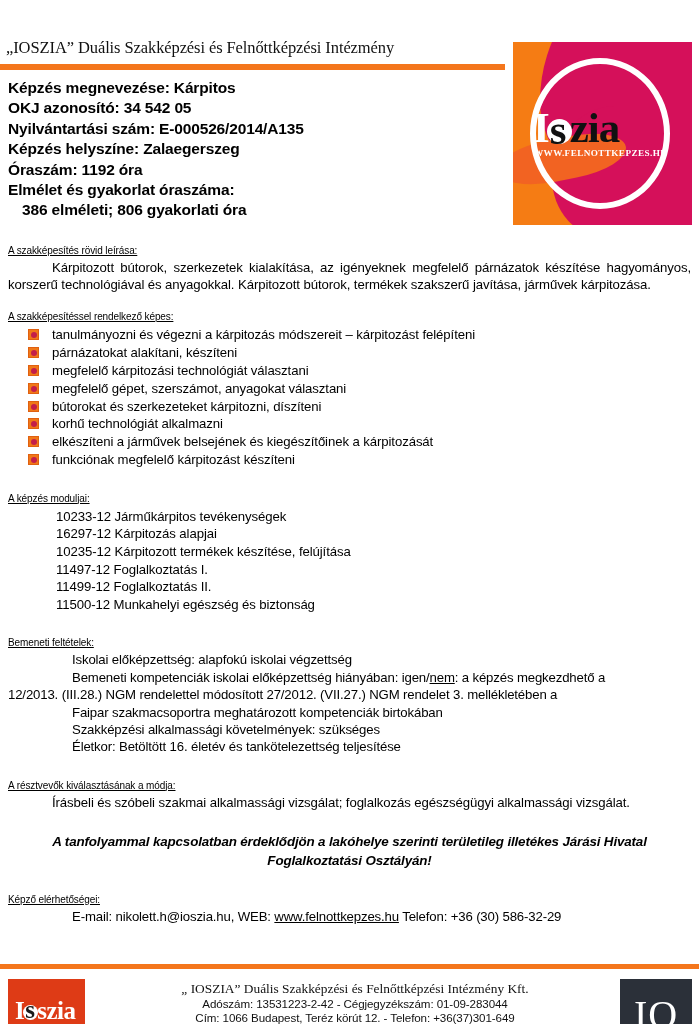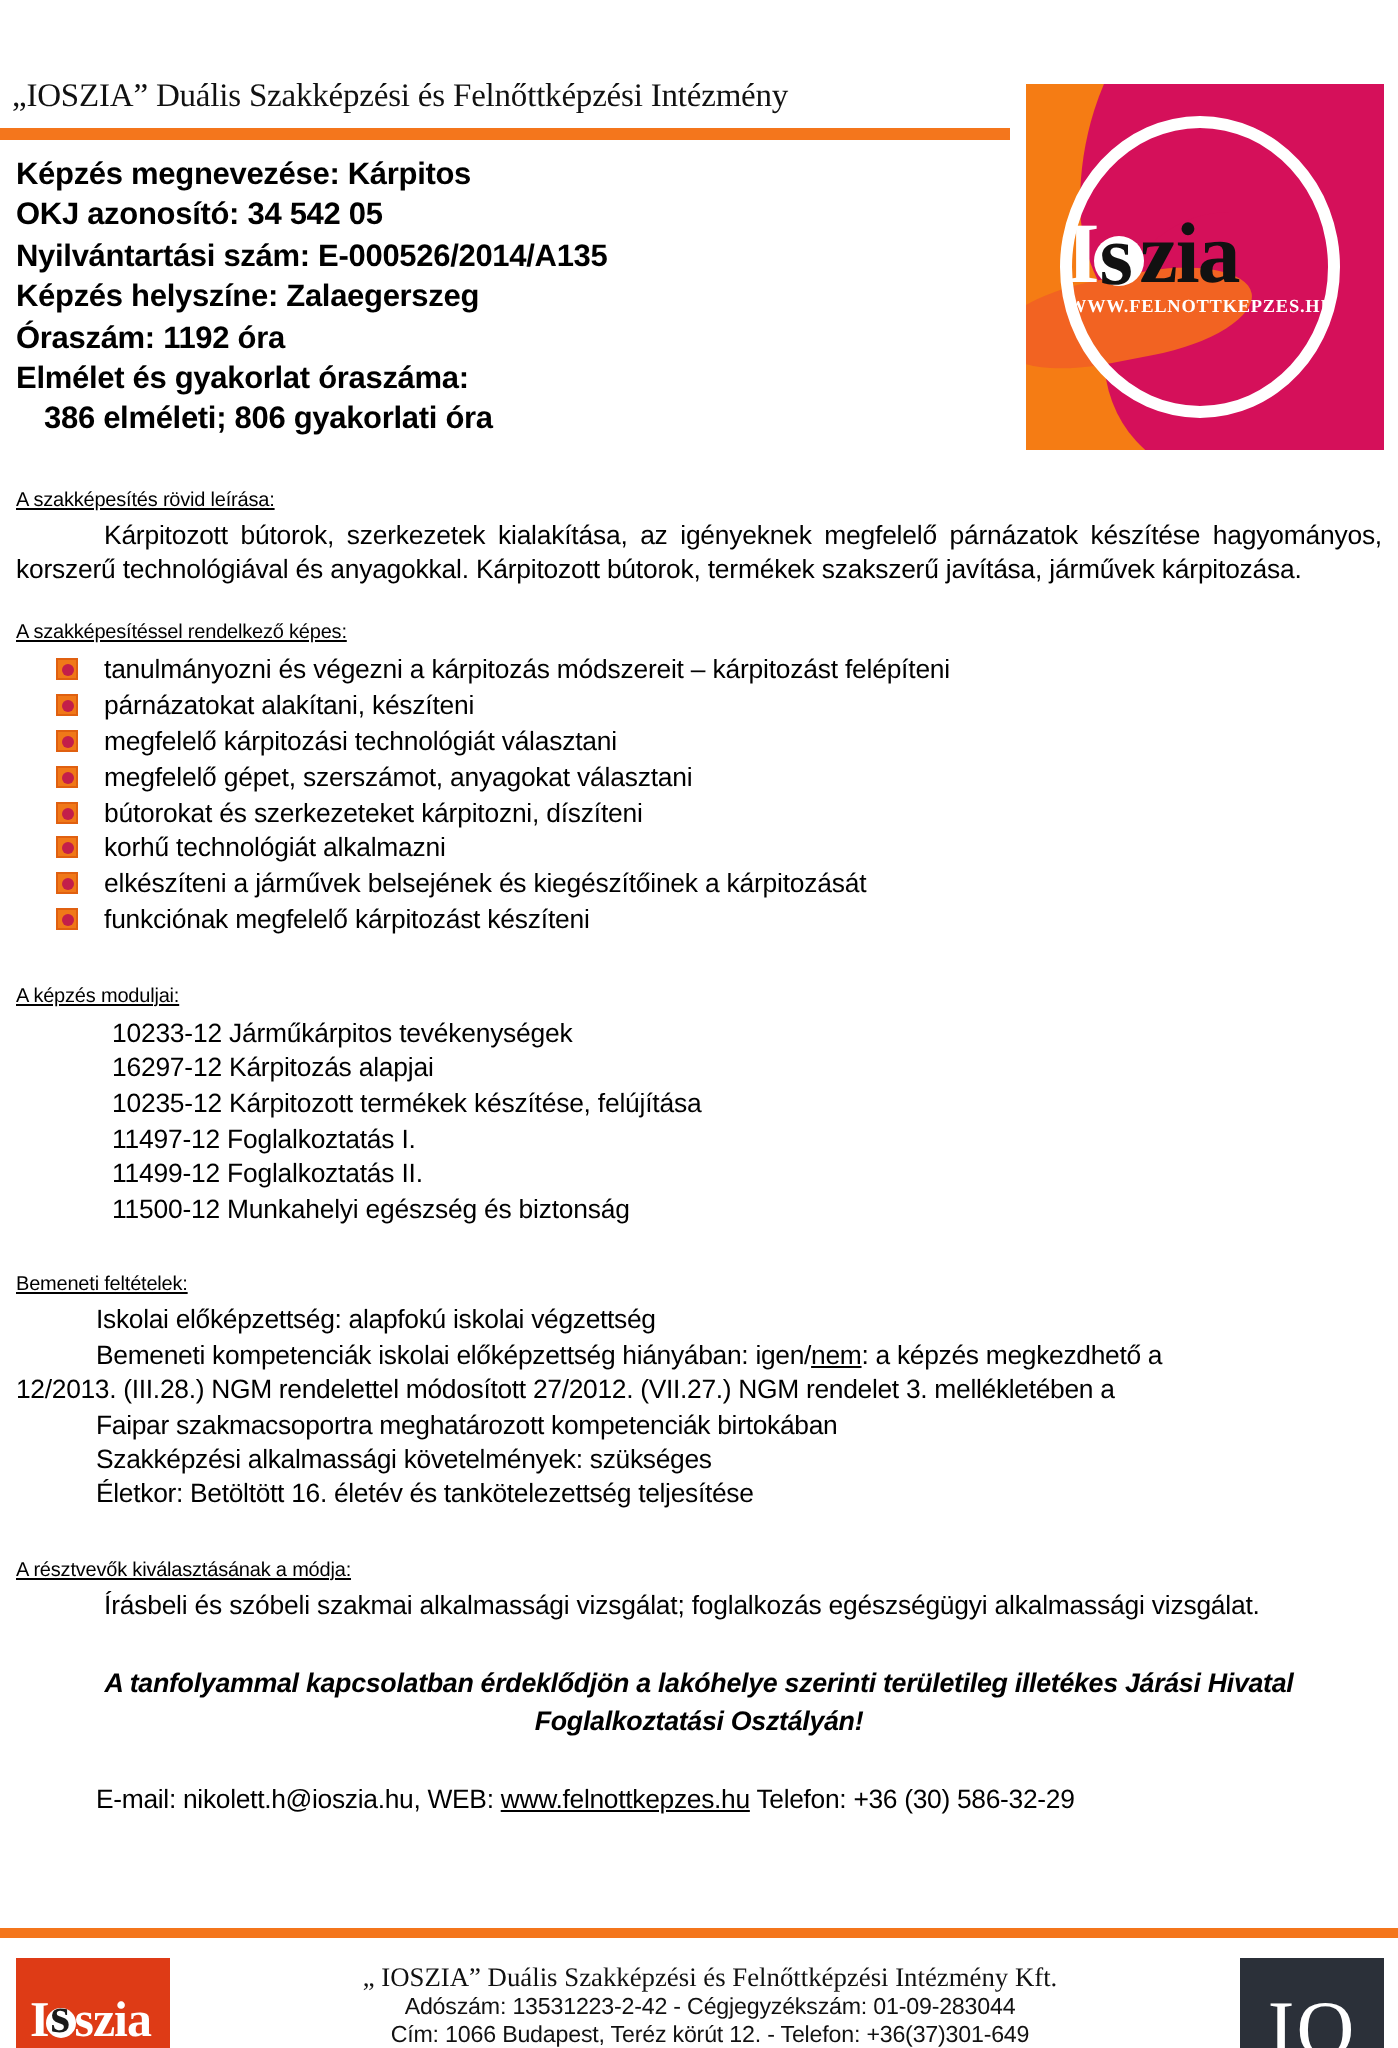--- a/index.html
+++ b/index.html
@@ -94,21 +94,21 @@
     content:"";position:absolute;left:2px;top:2px;width:6px;height:6px;
     border-radius:50%;background:#C31E4A;
   }
 
   .ind-list{margin:1px 0 0 0;padding:0;list-style:none;}
   .ind-list li{
     padding-left:56px;font-size:13.2px;line-height:17.6px;
     letter-spacing:-0.1px;
   }
   .ind-line{
-    padding-left:48px;font-size:13.2px;line-height:17.4px;
+    padding-left:72px;font-size:13.2px;line-height:17.4px;
     letter-spacing:-0.15px;margin-right:8px;
   }
   .flow{
     margin:0 8px 0 8px;font-size:13.2px;line-height:17.4px;
     letter-spacing:-0.15px;text-indent:48px;
   }
   .flow.noind{text-indent:0;}
   u{text-decoration:underline;}
 
   .callout{
@@ -236,20 +236,21 @@
 
     <div class="gap-lg"></div>
 
     <div class="callout">
       <div>A tanfolyammal kapcsolatban érdeklődjön a lakóhelye szerinti területileg illetékes Járási Hivatal</div>
       <div>Foglalkoztatási Osztályán!</div>
     </div>
 
     <div class="gap-lg"></div>
 
+    <div class="sec-head">Képző elérhetőségei:</div>
     <div class="ind-line"><span>E-mail: nikolett.h@ioszia.hu, WEB: </span><u>www.felnottkepzes.hu</u><span> Telefon: +36 (30) 586-32-29</span></div>
   </div>
 
   <div class="footer-rule"></div>
   <div class="footer">
 
     <div class="logo-foot">
       <div class="fw"><span>I</span><span class="fdot"><span class="s">s</span></span><span>szia</span></div>
     </div>
 

